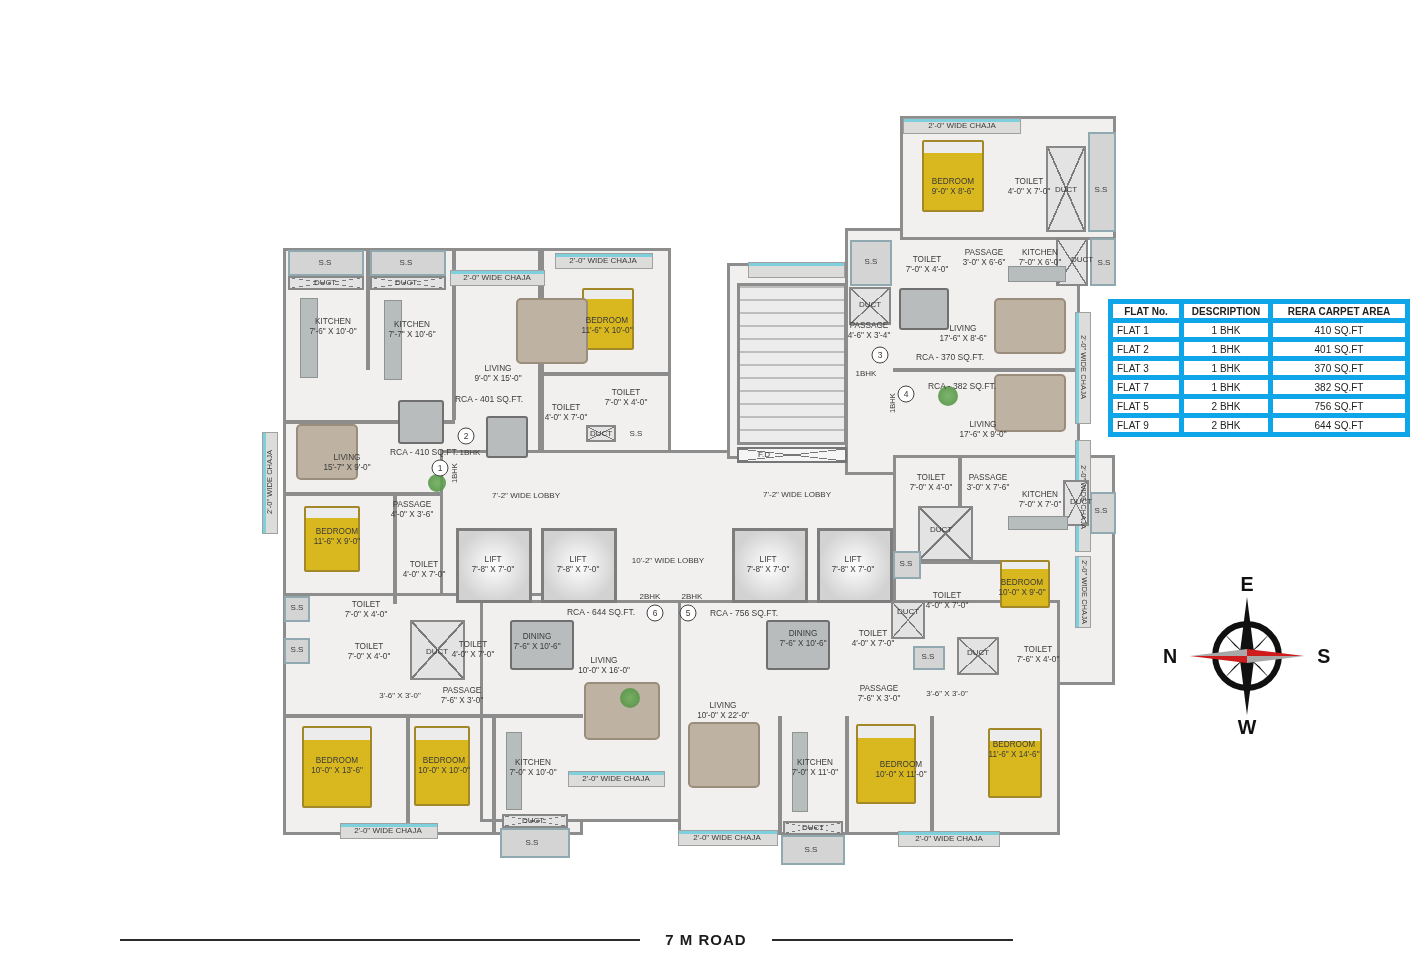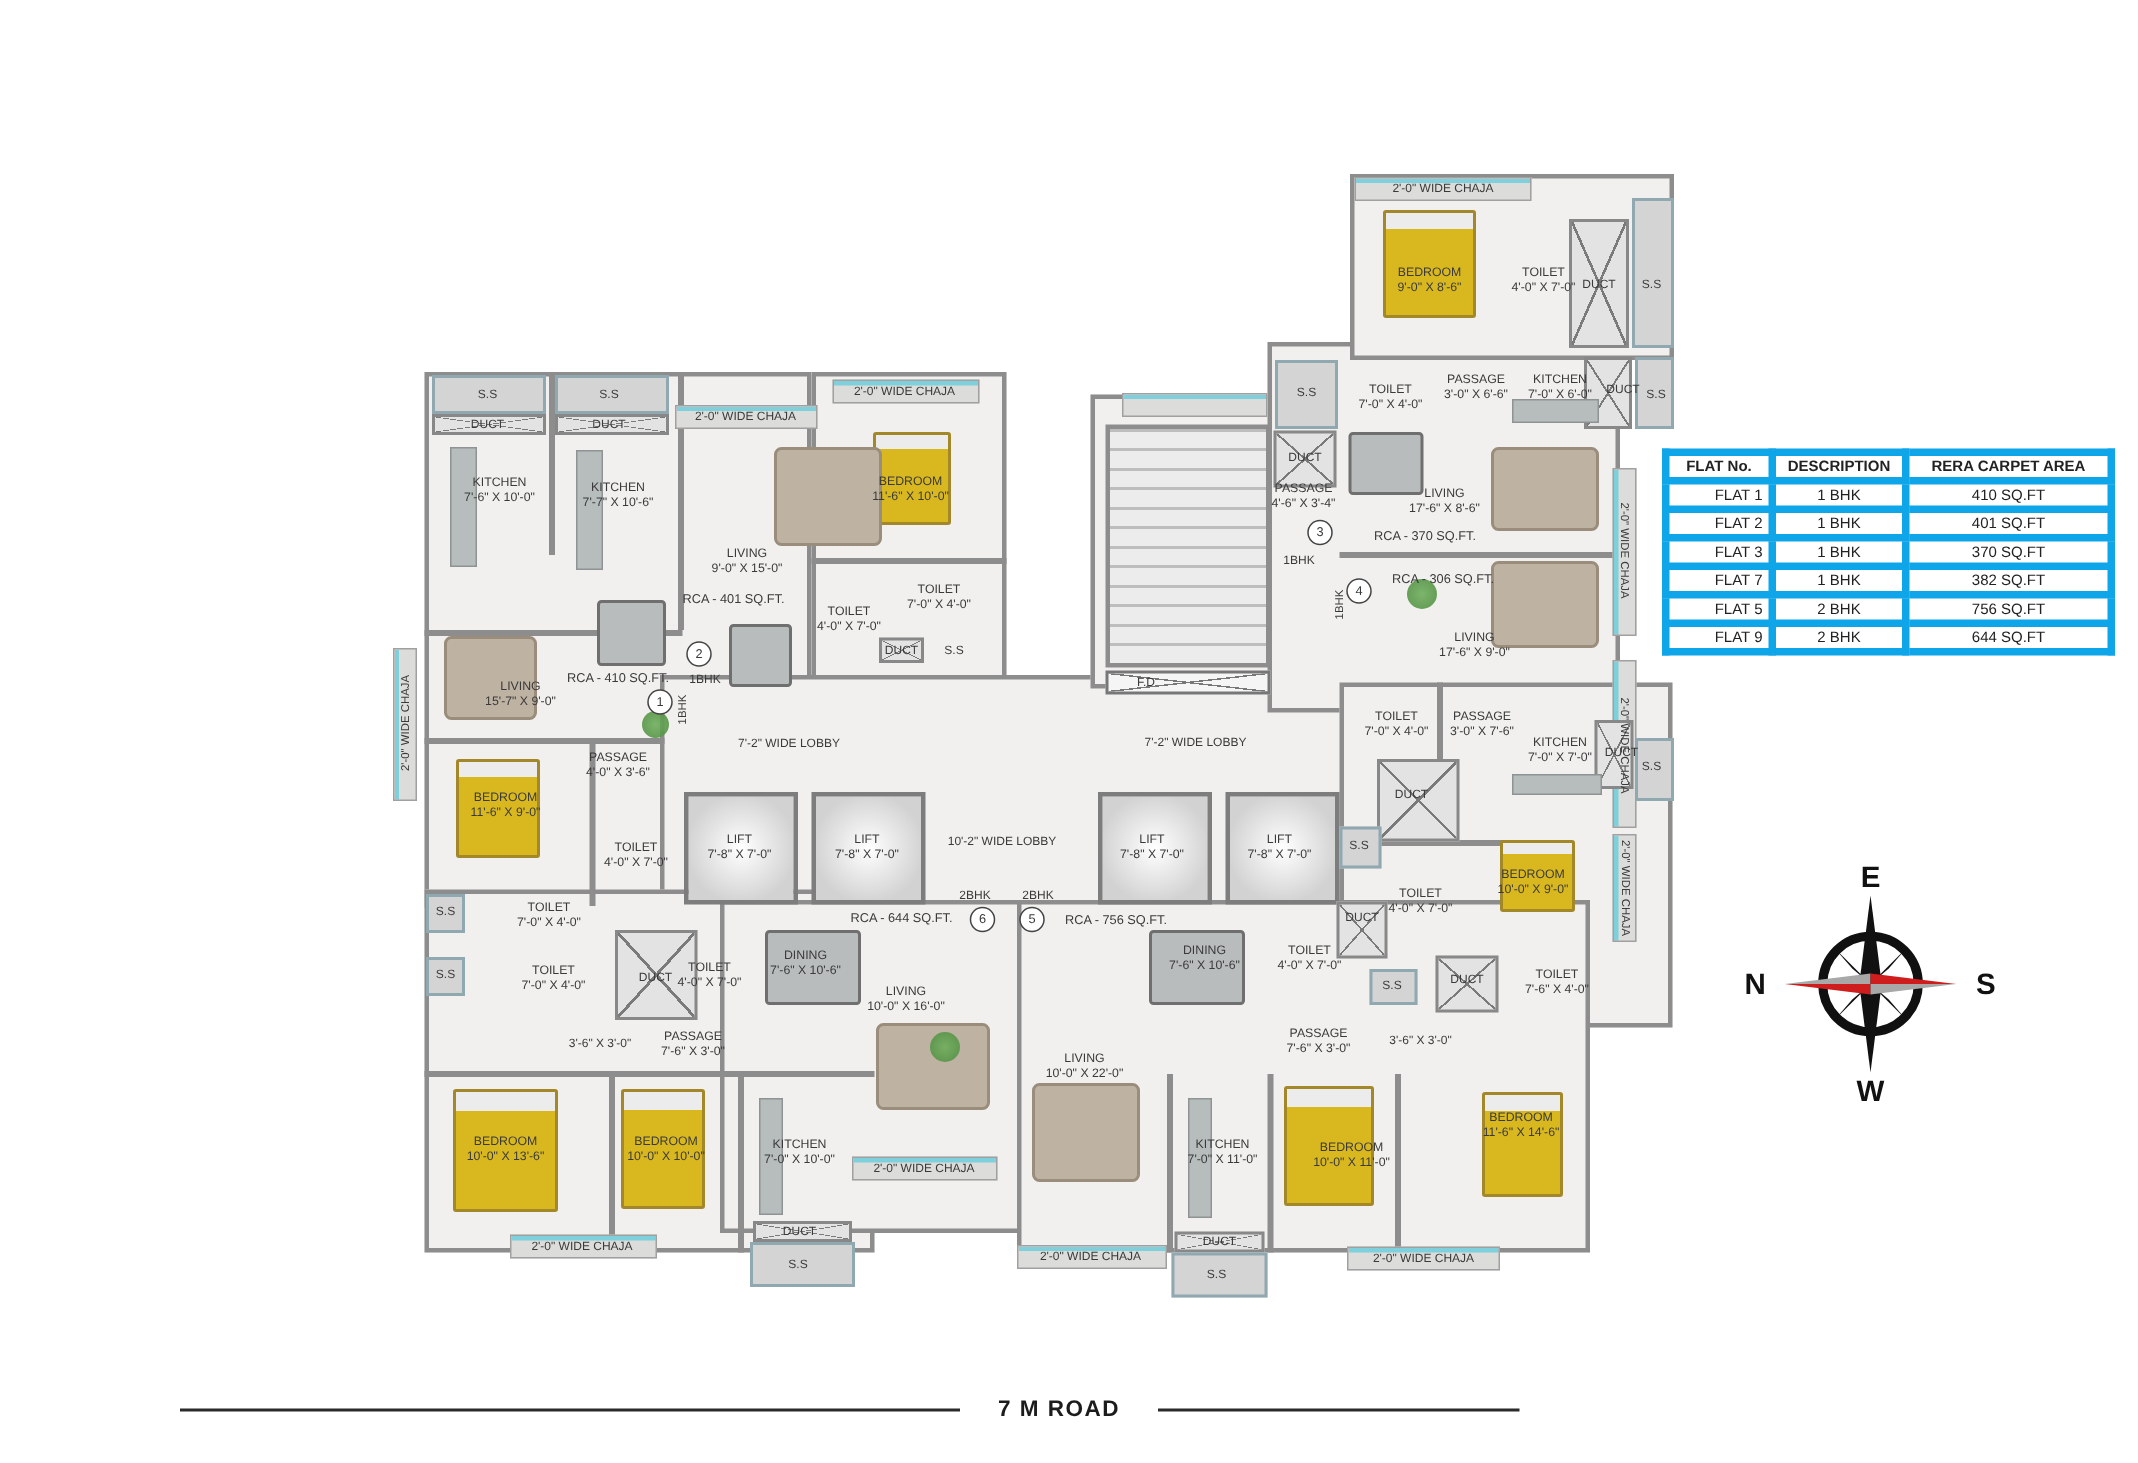--- a/index.html
+++ b/index.html
@@ -16,21 +16,21 @@
       background:radial-gradient(130% 110% at 50% 100%, rgba(240,185,135,.8) 0%, rgba(246,228,168,.55) 50%, rgba(255,255,255,0) 80%);}
   .title-text{position:absolute;inset:0;display:flex;flex-direction:column;justify-content:center;
               align-items:center;gap:14px;font-size:24px;letter-spacing:4px;color:#3c3c3c;}
 
   
   .flat-table{position:absolute;left:1108px;top:299px;border-collapse:collapse;
               border:2px solid #1a1a1a;font-size:10px;color:#222;background:#fff;}
   .flat-table th,.flat-table td{border:5px solid #0ea5e9;height:14px;padding:0 4px;}
   .flat-table th{font-weight:bold;text-align:center;font-size:10px;}
   .flat-table td{text-align:center;}
-  .flat-table td:first-child{text-align:right;width:58px;}
+  .flat-table td:first-child{text-align:left;width:58px;}
   .flat-table td:nth-child(2){width:76px;text-align:center;}
   .flat-table td:nth-child(3){width:124px;}
 
   
   .road-line{position:absolute;height:2px;background:#2b2b2b;top:939px;}
   .road-line.left{left:120px;width:520px;}
   .road-line.right{left:772px;width:241px;}
   .road-label{position:absolute;top:931px;left:706px;transform:translateX(-50%);
               font-size:15px;font-weight:bold;letter-spacing:1px;color:#1c1c1c;}
 
@@ -194,21 +194,21 @@
       <div class="lbl p" style="left: 1104px; top: 263px;">S.S</div>
       <div class="lbl p" style="left: 870px; top: 305px;">DUCT</div>
       <div class="lbl r" style="left: 869px; top: 331px;">PASSAGE
 4'-6" X 3'-4"</div>
       <div class="lbl c" style="left: 880px; top: 355px;">3</div>
       <div class="lbl p" style="left: 866px; top: 374px;">1BHK</div>
       <div class="lbl r" style="left: 963px; top: 334px;">LIVING
 17'-6" X 8'-6"</div>
       <div class="lbl rca" style="left: 950px; top: 357px;">RCA - 370 SQ.FT.</div>
       <div class="lbl v2" style="left: 1083px; top: 367px;">2'-0" WIDE CHAJA</div>
-      <div class="lbl rca" style="left: 962px; top: 386px;">RCA - 306 SQ.FT.</div>
+      <div class="lbl rca" style="left: 962px; top: 386px;">RCA - 382 SQ.FT.</div>
       <div class="lbl c" style="left: 906px; top: 394px;">4</div>
       <div class="lbl v" style="left: 893px; top: 403px;">1BHK</div>
       <div class="lbl r" style="left: 983px; top: 430px;">LIVING
 17'-6" X 9'-0"</div>
       <div class="lbl v2" style="left: 1083px; top: 497px;">2'-0" WIDE CHAJA</div>
       <div class="lbl p" style="left: 325px; top: 263px;">S.S</div>
       <div class="lbl p" style="left: 406px; top: 263px;">S.S</div>
       <div class="lbl p" style="left: 325px; top: 283px;">DUCT</div>
       <div class="lbl p" style="left: 406px; top: 283px;">DUCT</div>
       <div class="lbl r" style="left: 333px; top: 327px;">KITCHEN
@@ -224,21 +224,21 @@
 11'-6" X 10'-0"</div>
       <div class="lbl r" style="left: 626px; top: 398px;">TOILET
 7'-0" X 4'-0"</div>
       <div class="lbl r" style="left: 566px; top: 413px;">TOILET
 4'-0" X 7'-0"</div>
       <div class="lbl p" style="left: 601px; top: 434px;">DUCT</div>
       <div class="lbl p" style="left: 636px; top: 434px;">S.S</div>
       <div class="lbl v" style="left: 270px; top: 482px;">2'-0" WIDE CHAJA</div>
       <div class="lbl r" style="left: 347px; top: 463px;">LIVING
 15'-7" X 9'-0"</div>
-      <div class="lbl rca" style="left: 412px; top: 452px; text-align: center;">RCA - 410 SQ.FT.</div>
+      <div class="lbl rca" style="left: 424px; top: 452px; text-align: center;">RCA - 410 SQ.FT.</div>
       <div class="lbl c" style="left: 466px; top: 436px;">2</div>
       <div class="lbl p" style="left: 470px; top: 453px;">1BHK</div>
       <div class="lbl c" style="left: 440px; top: 468px;">1</div>
       <div class="lbl v" style="left: 455px; top: 473px;">1BHK</div>
       <div class="lbl r" style="left: 412px; top: 510px;">PASSAGE
 4'-0" X 3'-6"</div>
       <div class="lbl r" style="left: 337px; top: 537px;">BEDROOM
 11'-6" X 9'-0"</div>
       <div class="lbl r" style="left: 424px; top: 570px;">TOILET
 4'-0" X 7'-0"</div>

